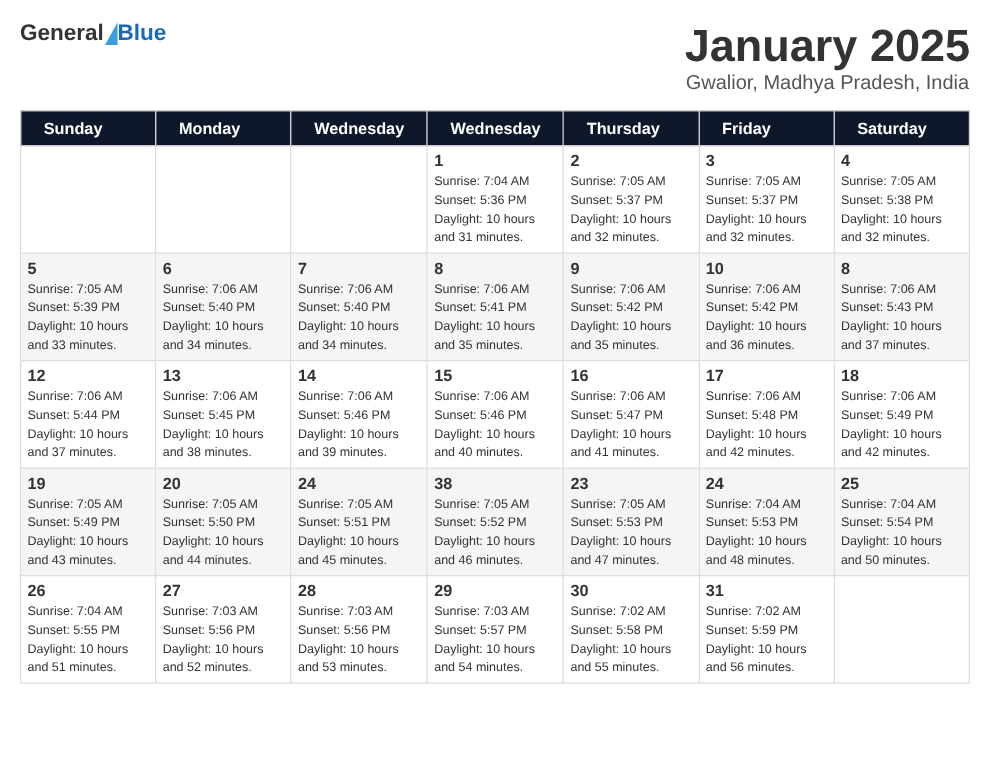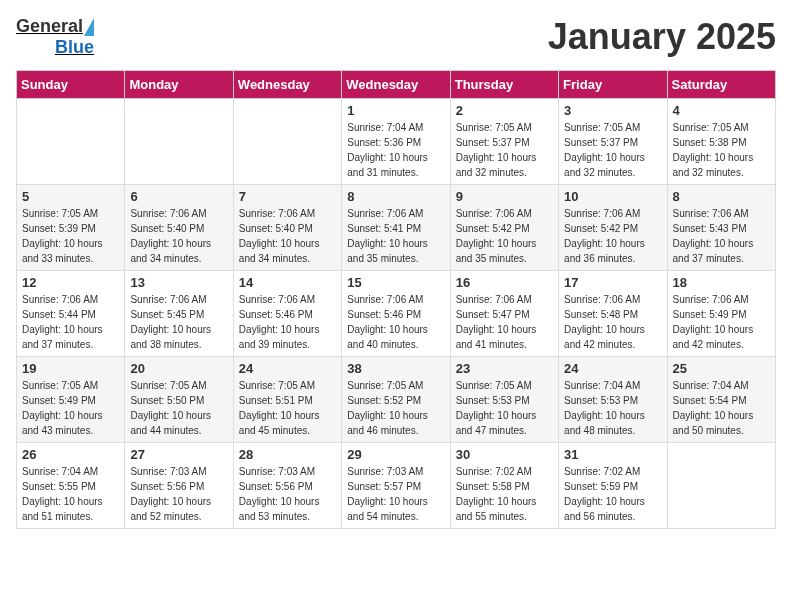--- a/index.html
+++ b/index.html
@@ -11,46 +11,45 @@
       padding: 16px;
     }
     .header {
       display: flex;
       justify-content: space-between;
       align-items: flex-start;
       margin-bottom: 12px;
     }
     .logo {
       display: flex;
-      flex-direction: column;
+      flex-direction: row;
       align-items: flex-end;
-      text-decoration: underline;
     }
     .title-block {
       text-align: center;
     }
     .calendar-title {
       font-size: 36px;
       font-weight: bold;
       color: #333;
     }
     .calendar-subtitle {
       font-size: 16px;
       color: #555;
     }
     .calendar {
       width: 100%;
       border-collapse: collapse;
     }
     .calendar thead tr th {
-      background-color: #be185d;
+      background-color: #0f172a;
       color: #fff;
       font-size: 13px;
       font-weight: bold;
-      padding: 6px 4px;
+      padding: 6px 18px;
       text-align: left;
       border: 1px solid #ccc;
     }
     .calendar tbody tr td {
       vertical-align: top;
       border: 1px solid #ddd;
       padding: 4px 5px;
       font-size: 10.5px;
       color: #333;
       width: 14.28%;
@@ -96,20 +95,21 @@
     <div class="logo-row">
       <span class="logo-text-general">General</span>
       <span class="logo-triangle"></span>
     </div>
     <div class="logo-row">
       <span class="logo-text-blue">Blue</span>
     </div>
   </div>
   <div class="title-block">
     <div class="calendar-title">January 2025</div>
+    <div class="calendar-subtitle">Gwalior, Madhya Pradesh, India</div>
   </div>
 </div>
 
 <table class="calendar">
   <thead>
     <tr>
     <th>Sunday</th>
         <th>Monday</th>
         <th>Wednesday</th>
         <th>Wednesday</th>

